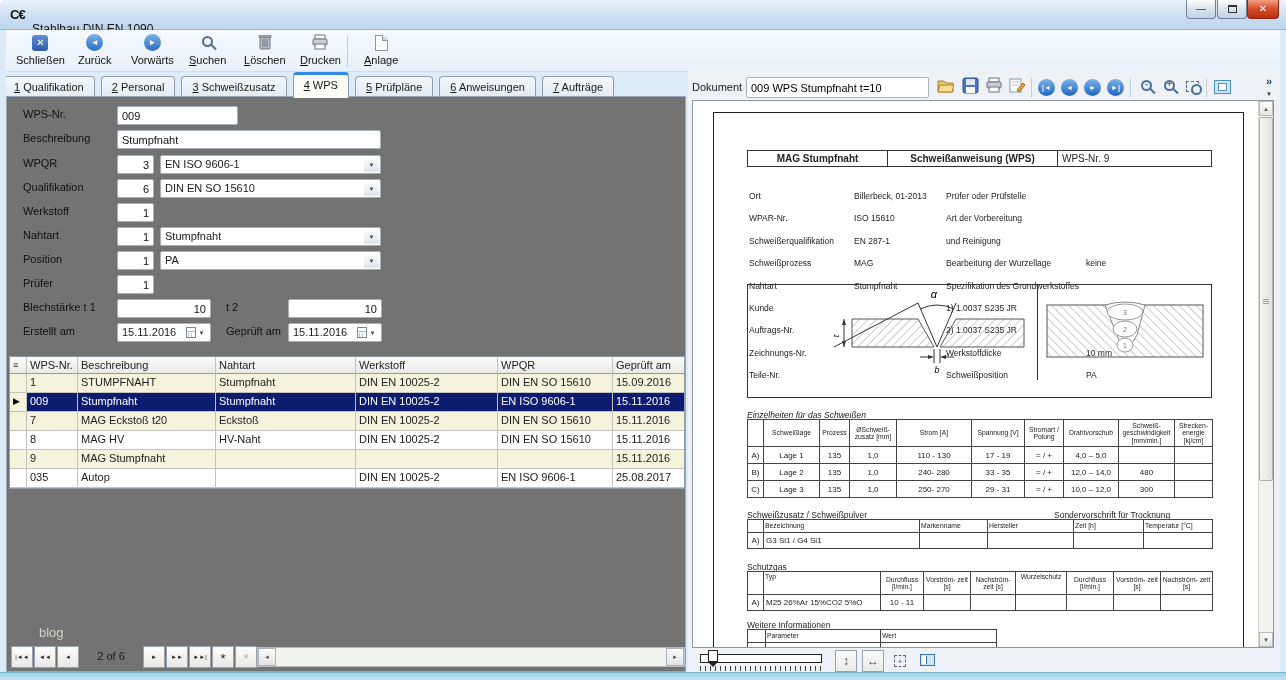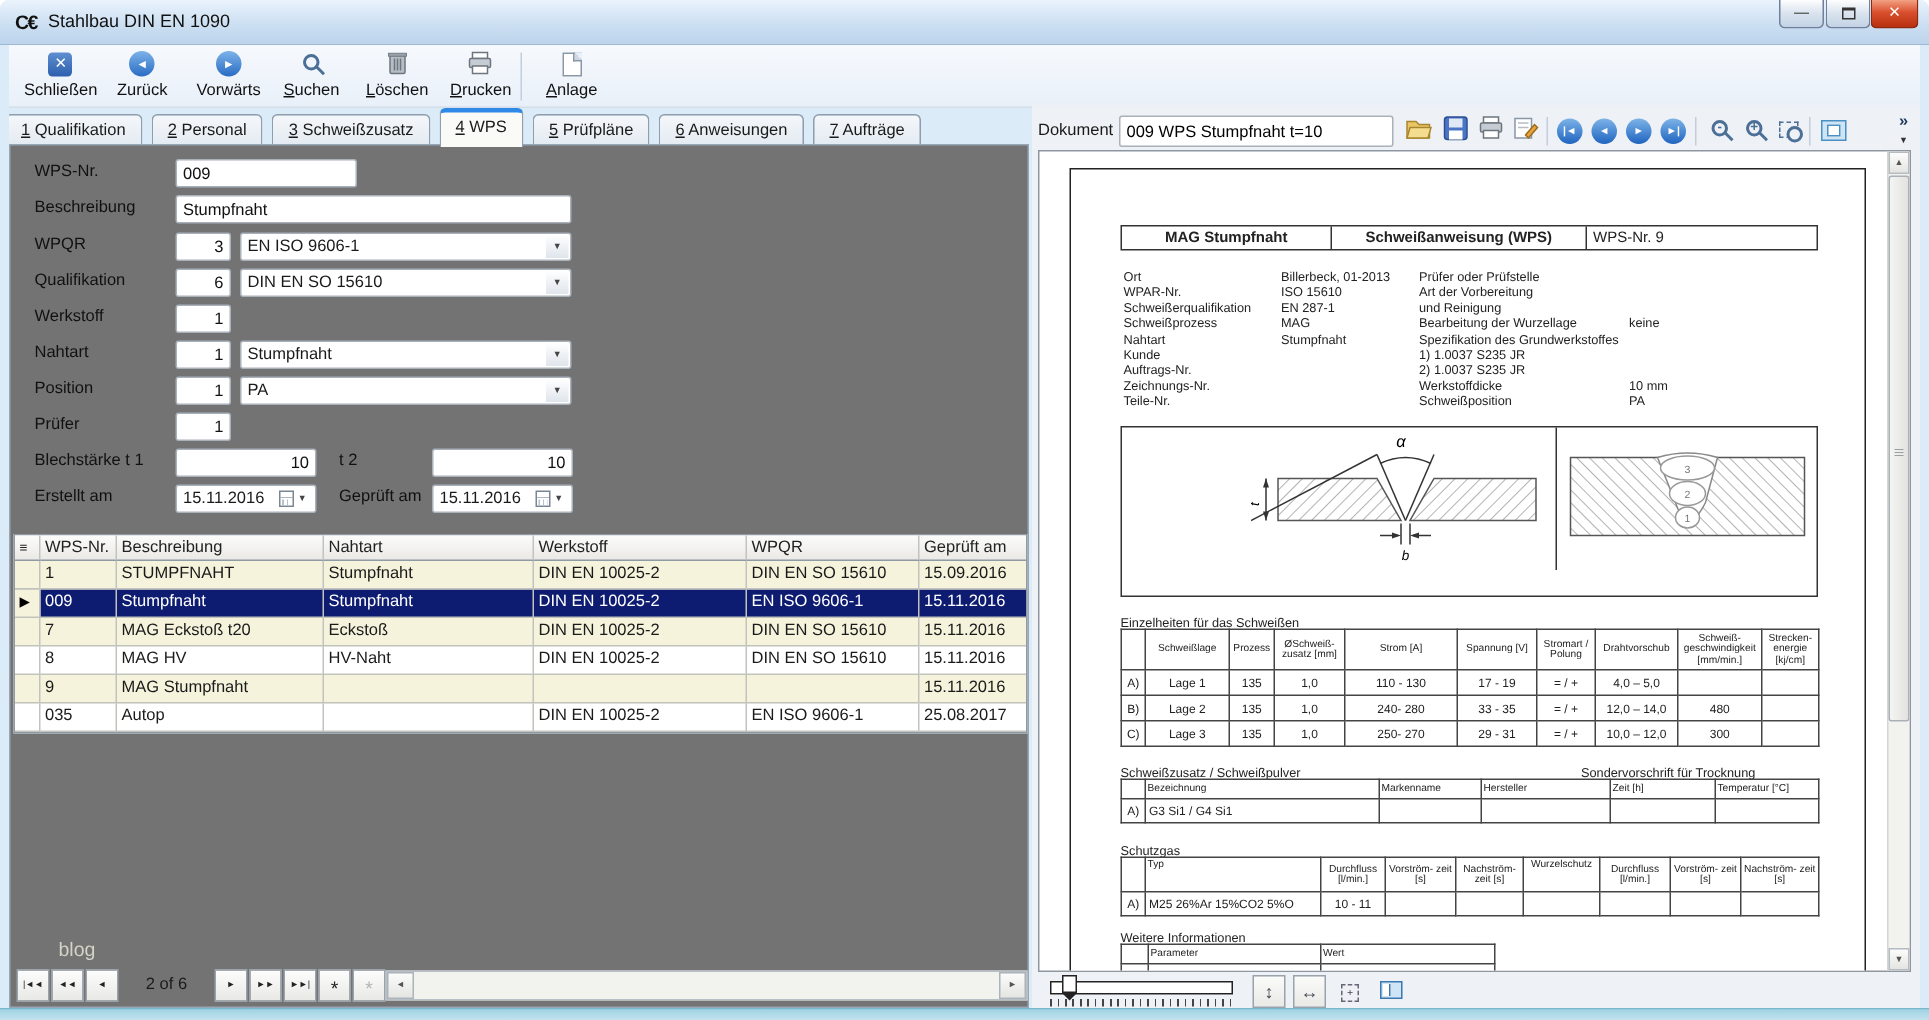--- a/index.html
+++ b/index.html
@@ -7,21 +7,21 @@
   body { font-family:"Liberation Sans","DejaVu Sans",sans-serif; font-size:11px; color:#1a1a1a; }
 
   .window { position:absolute; left:0; top:0; width:1286px; height:680px;
             background:#dcebf8; border-radius:6px 6px 0 0; }
 
   
   .titlebar { position:absolute; left:0; top:0; width:1286px; height:30px;
               background:linear-gradient(#eaf3fc,#cfe1f3 50%,#bcd4ec);
               border-bottom:1px solid #9db8d4; border-radius:6px 6px 0 0; }
   .ce-logo { position:absolute; left:10px; top:7px; font-weight:bold; font-size:13px; color:#111; letter-spacing:-1px;}
-  .title-text { position:absolute; left:32px; top:7px; font-size:12px; color:#111;text-align:right; }
+  .title-text { position:absolute; left:32px; top:22px; font-size:12px; color:#111;text-align:right; }
   .winbtn { position:absolute; top:0; height:19px; width:30px; border:1px solid #70809a;
             border-top:none; border-radius:0 0 4px 4px; text-align:center; line-height:17px;
             font-size:10px; color:#333; background:linear-gradient(#fdfdfd,#d9e3ee 50%,#c3d3e5); cursor:pointer;}
   .winbtn.min { right:70px; }
   .winbtn.max { right:39px; }
   .winbtn.close { right:7px; width:32px; background:linear-gradient(#f3a183,#d9502f 45%,#b8300f);
                   color:#fff; font-weight:bold; border-color:#8c2a12; }
   .maxglyph { display:inline-block; width:9px; height:8px; border:1px solid #333; border-top-width:2px; margin-top:5px;}
 
   
@@ -126,21 +126,21 @@
             border:1px solid #aab0b6; border-radius:2px; cursor:grab;}
   .vthumb::after { content:""; position:absolute; left:3px; right:3px; top:50%; height:5px;
             background:repeating-linear-gradient(#9aa0a6 0 1px,transparent 1px 2px); }
 
   .page { position:absolute; left:20px; top:11px; width:531px; height:700px; background:#fff;
           border:1px solid #222; font-family:"Liberation Sans",sans-serif; color:#222; }
   .p-abs { position:absolute; }
   .hdrbar { position:absolute; left:33px; top:37px; width:465px; height:17px; display:flex; border:1px solid #333; }
   .hdrcell { border-right:1px solid #333; font-size:10px; padding-top:2px; overflow:hidden; white-space:nowrap; }
   .hdrcell:last-child { border-right:none; }
-  .infoline { height:10.4px; font-size:8.5px; white-space:nowrap; }
+  .infoline { height:10.4px; font-size:8.5px; white-space:nowrap;margin-top:12px; }
 
   .massebox { position:absolute; left:33px; top:171px; width:465px; height:114px; border:1px solid #333; }
   .masse-label-cell { position:absolute; left:0; top:0; width:85px; height:95px; border-right:2px solid #555; font-size:9px; padding:3px 4px;}
   .masse-d1 { position:absolute; left:86px; top:0; width:204px; height:95px; border-right:1px solid #333; }
   .masse-d2 { position:absolute; left:291px; top:0; width:172px; height:95px; }
   .bem-row { position:absolute; left:0; top:95px; width:463px; height:17px; border-top:1px solid #333; font-size:9px;}
   .bem-label { position:absolute; left:0; top:0; width:85px; height:17px; border-right:2px solid #555; padding:2px 4px;}
 
   .sectitle { position:absolute; font-size:8.5px; white-space:nowrap; }
   .doctable { border-collapse:collapse; table-layout:fixed; position:absolute; }
@@ -523,21 +523,21 @@
               <ellipse cx="86" cy="27" rx="18" ry="8" fill="#fff" stroke="#999"></ellipse>
               <ellipse cx="86" cy="44" rx="12" ry="8" fill="#fff" stroke="#999"></ellipse>
               <ellipse cx="86" cy="60" rx="8" ry="7" fill="#fff" stroke="#999"></ellipse>
               <text x="86" y="30" font-size="7" fill="#777" text-anchor="middle">3</text>
               <text x="86" y="47" font-size="7" fill="#777" text-anchor="middle">2</text>
               <text x="86" y="63" font-size="7" fill="#777" text-anchor="middle">1</text>
             </svg>
           </div>
         </div>
 
-        <span class="sectitle" style="left:33px;top:297px;">Einzelheiten für das Schweißen</span>
+        <span class="sectitle" style="left:33px;top:297px;font-style:italic;">Einzelheiten für das Schweißen</span>
         <table class="doctable" style="left:33px;top:306px;width:465px;">
           <tbody>
               <tr style="height:27px;">
             <td class="dth" style="width:16px;"></td>
             <td class="dth" style="width:56px;">Schweißlage</td>
             <td class="dth" style="width:30px;">Prozess</td>
             <td class="dth" style="width:47px;">ØSchweiß- zusatz [mm]</td>
             <td class="dth" style="width:75px;">Strom [A]</td>
             <td class="dth" style="width:53px;">Spannung [V]</td>
             <td class="dth" style="width:39px;">Stromart / Polung</td>

